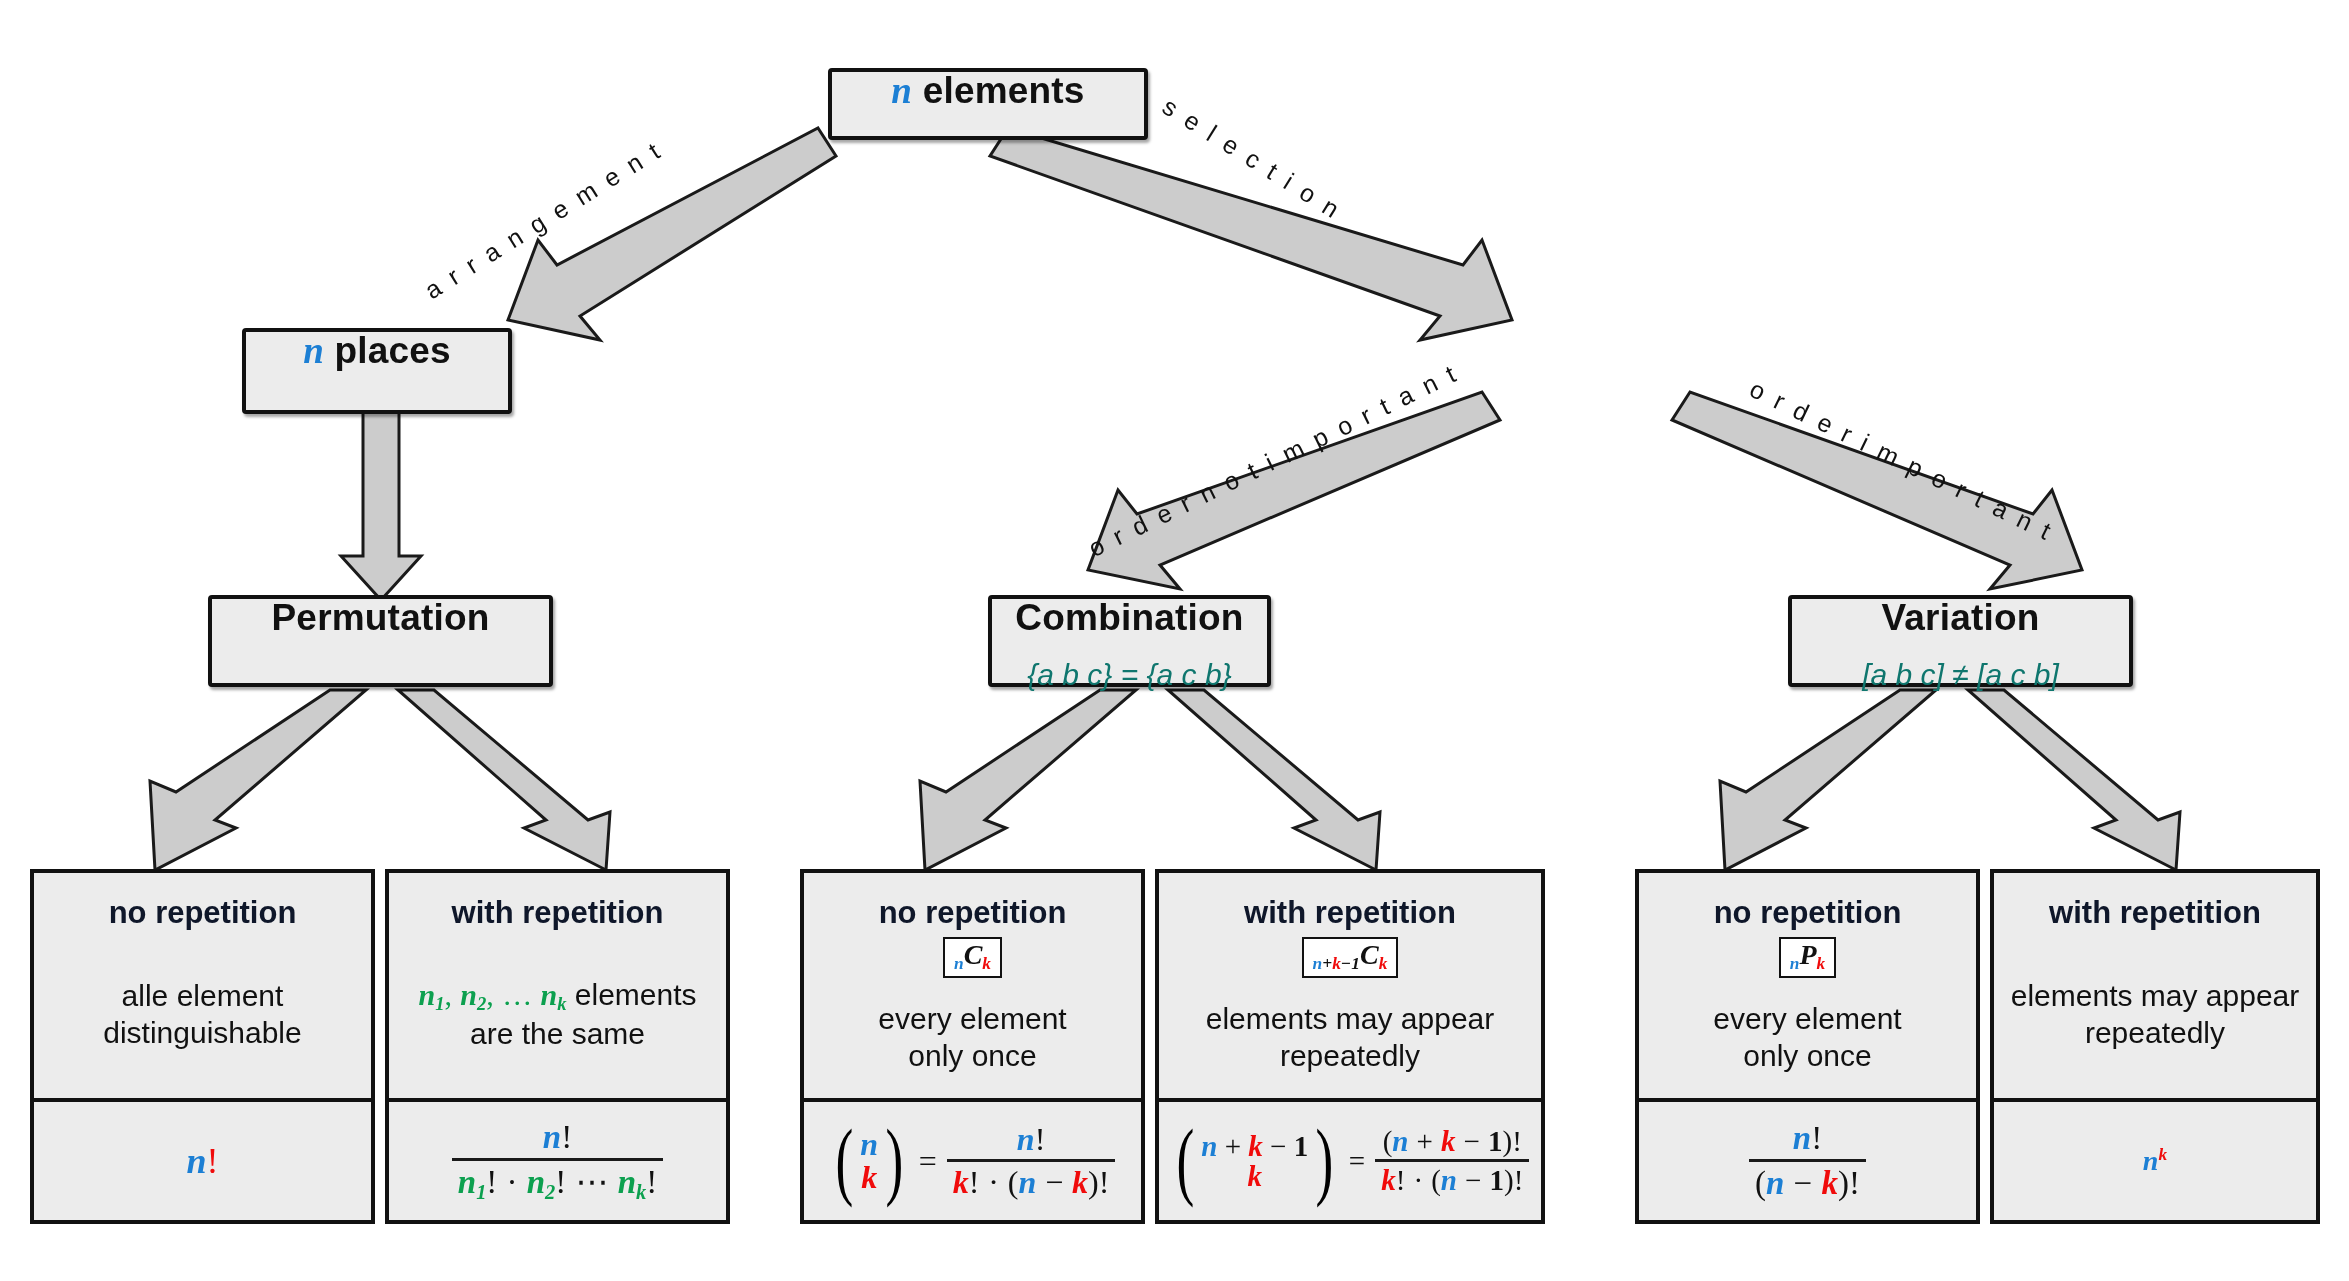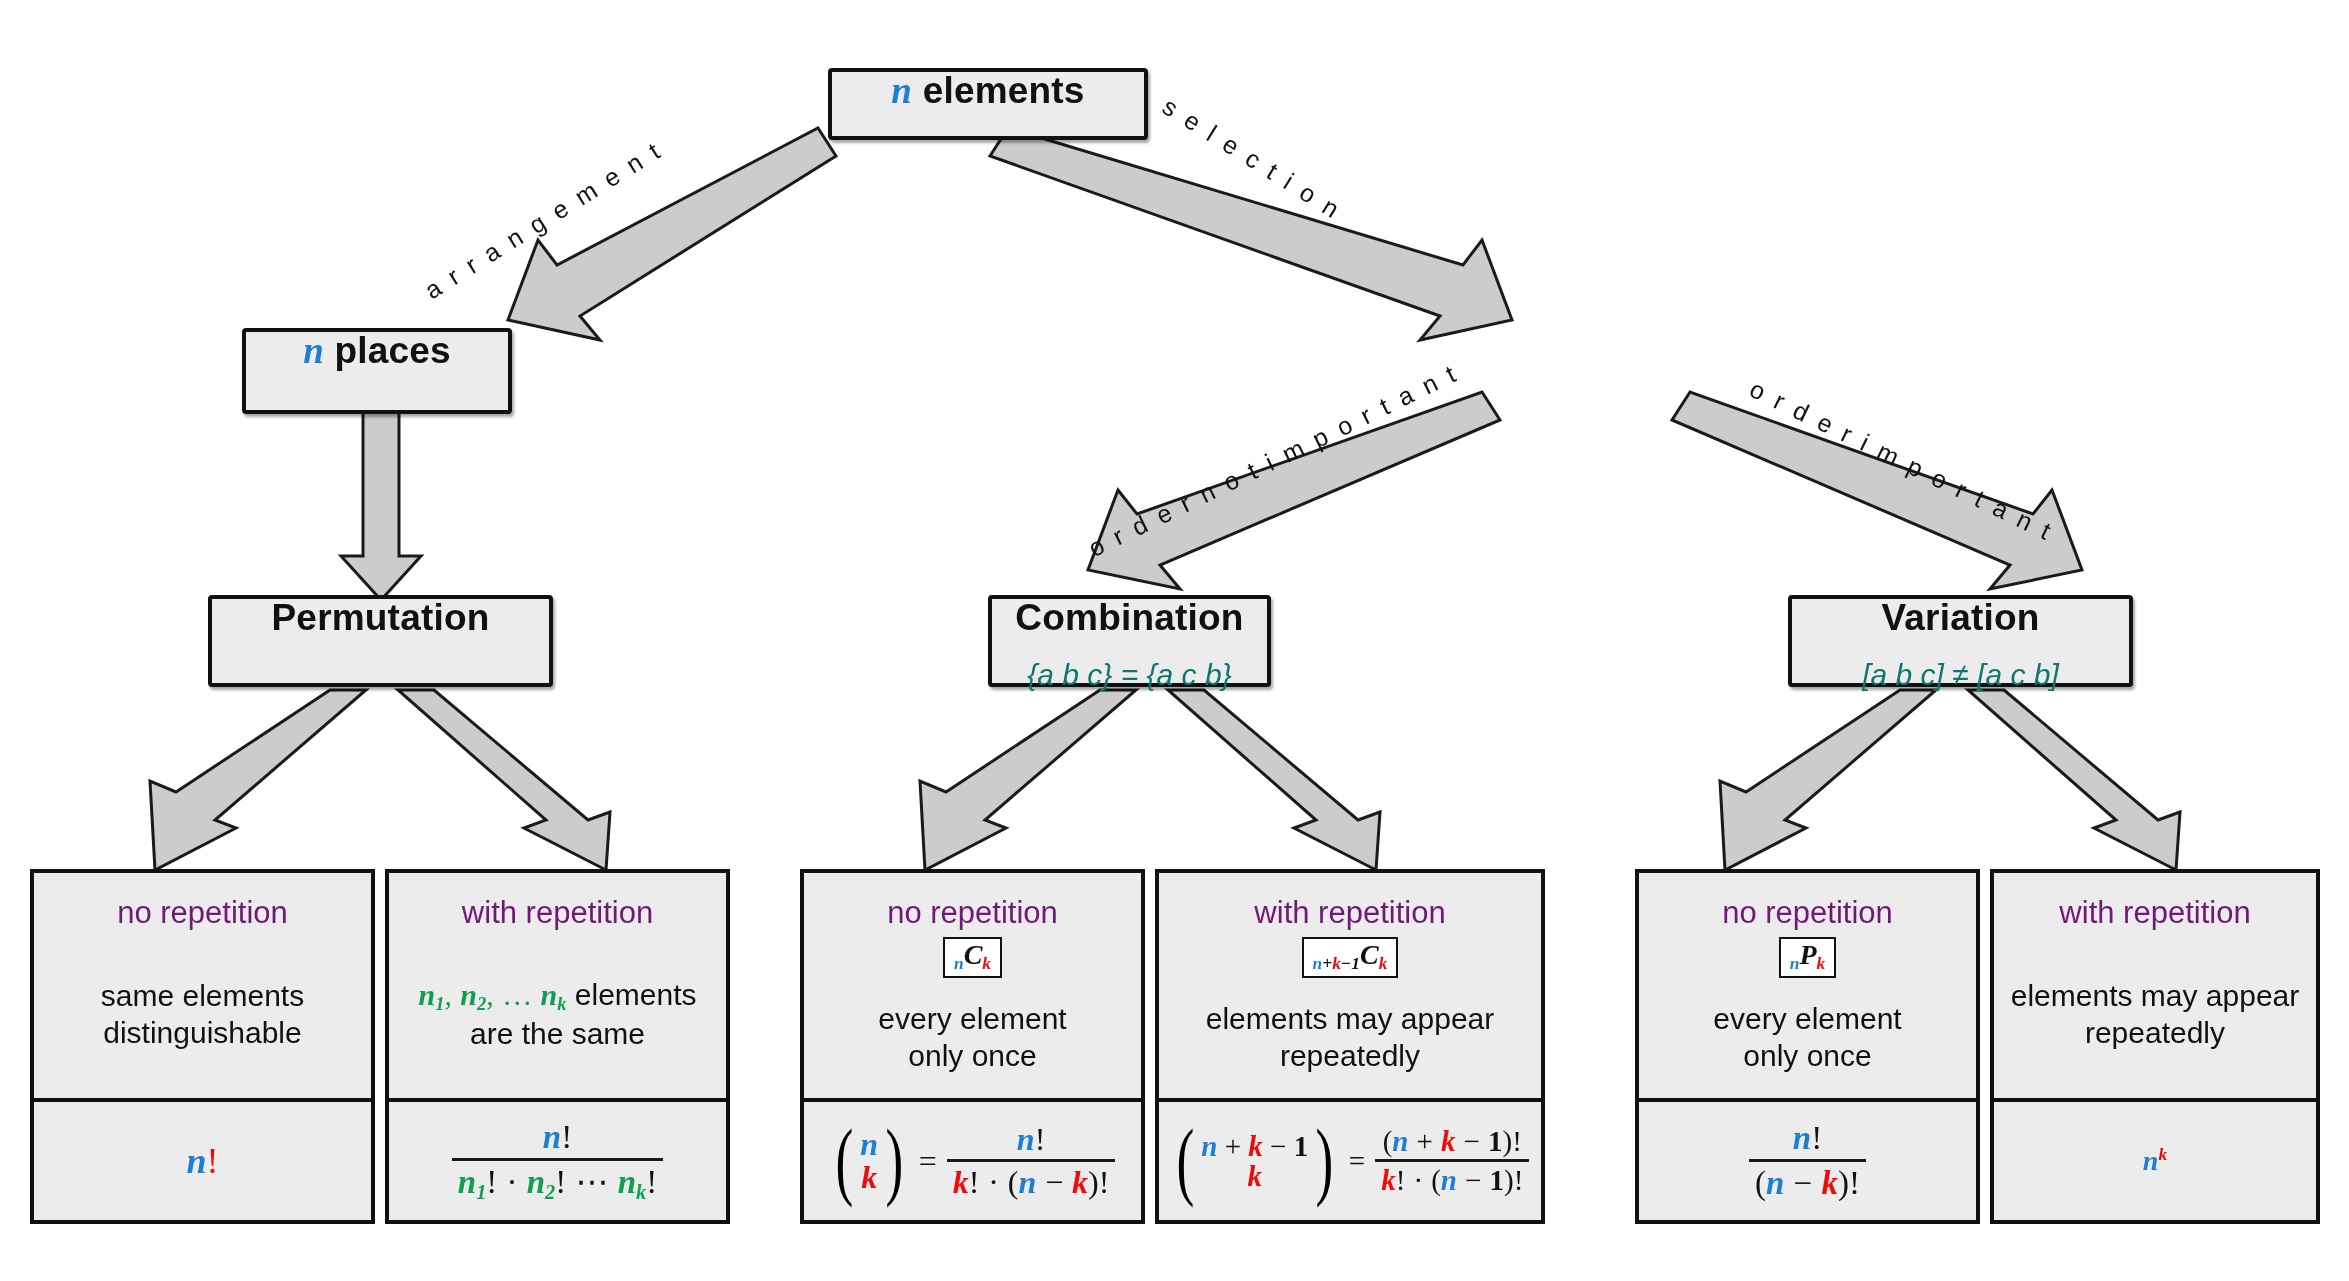--- a/index.html
+++ b/index.html
@@ -15,21 +15,21 @@
   }
   .node .title{font-weight:bold;font-size:37px;color:#111;letter-spacing:.2px;line-height:1.05;}
   .node .sub{font-family:Liberation Sans, sans-serif;font-style:italic;font-size:30px;color:#0f766e;margin-top:20px;}
 
   
   .leaf{position:absolute;background:#ececec;border:4px solid #111;box-sizing:border-box;
         display:flex;flex-direction:column;}
   .leaf .upper{flex:1 1 auto;display:flex;flex-direction:column;align-items:center;box-sizing:border-box;padding-top:22px;}
   .leaf .divider{height:0;border-top:4px solid #111;}
   .leaf .lower{height:118px;display:flex;align-items:center;justify-content:center;box-sizing:border-box;}
-  .leaf .hdr{font-weight:normal;font-size:31px;color:#701a75;}
+  .leaf .hdr{font-weight:bold;font-size:31px;color:#0f172a;}
   .leaf .sym{margin-top:6px;border:2px solid #111;background:#ffffff;padding:1px 9px 3px 9px;
              font-family:"Liberation Serif",serif;font-size:28px;line-height:1.1;}
   .leaf .desc{font-size:30px;color:#111;line-height:1.22;margin-top:auto;margin-bottom:auto;padding:0 8px;text-align:center;}
 
   
   .m{font-family:"Liberation Serif",serif;font-style:italic;font-weight:bold;}
   .mu{font-family:"Liberation Serif",serif;font-style:normal;}
   .blue{color:#1C7FD4;}
   .red{color:#F00B0B;}
   .green{color:#0CA04F;}
@@ -110,21 +110,21 @@
 
   <div class="node" style="left:1788px;top:595px;width:345px;height:92px;">
     <div class="title">Variation</div>
     <div class="sub">[a b c] ≠ [a c b]</div>
   </div>
 
   <div class="leaf" style="left:30px;top:869px;width:345px;height:355px;">
     <div class="upper">
       <div class="hdr">no repetition</div>
       <div class="desc">
-        <span>same elements</span><br>
+        <span>alle element</span><br>
         <span>distinguishable</span>
       </div>
     </div>
     <div class="divider"></div>
     <div class="lower">
       <span class="eqrow" style="font-size:36px;">
         <span><span class="m blue">n</span><span class="mu red">!</span></span>
       </span>
     </div>
   </div>

